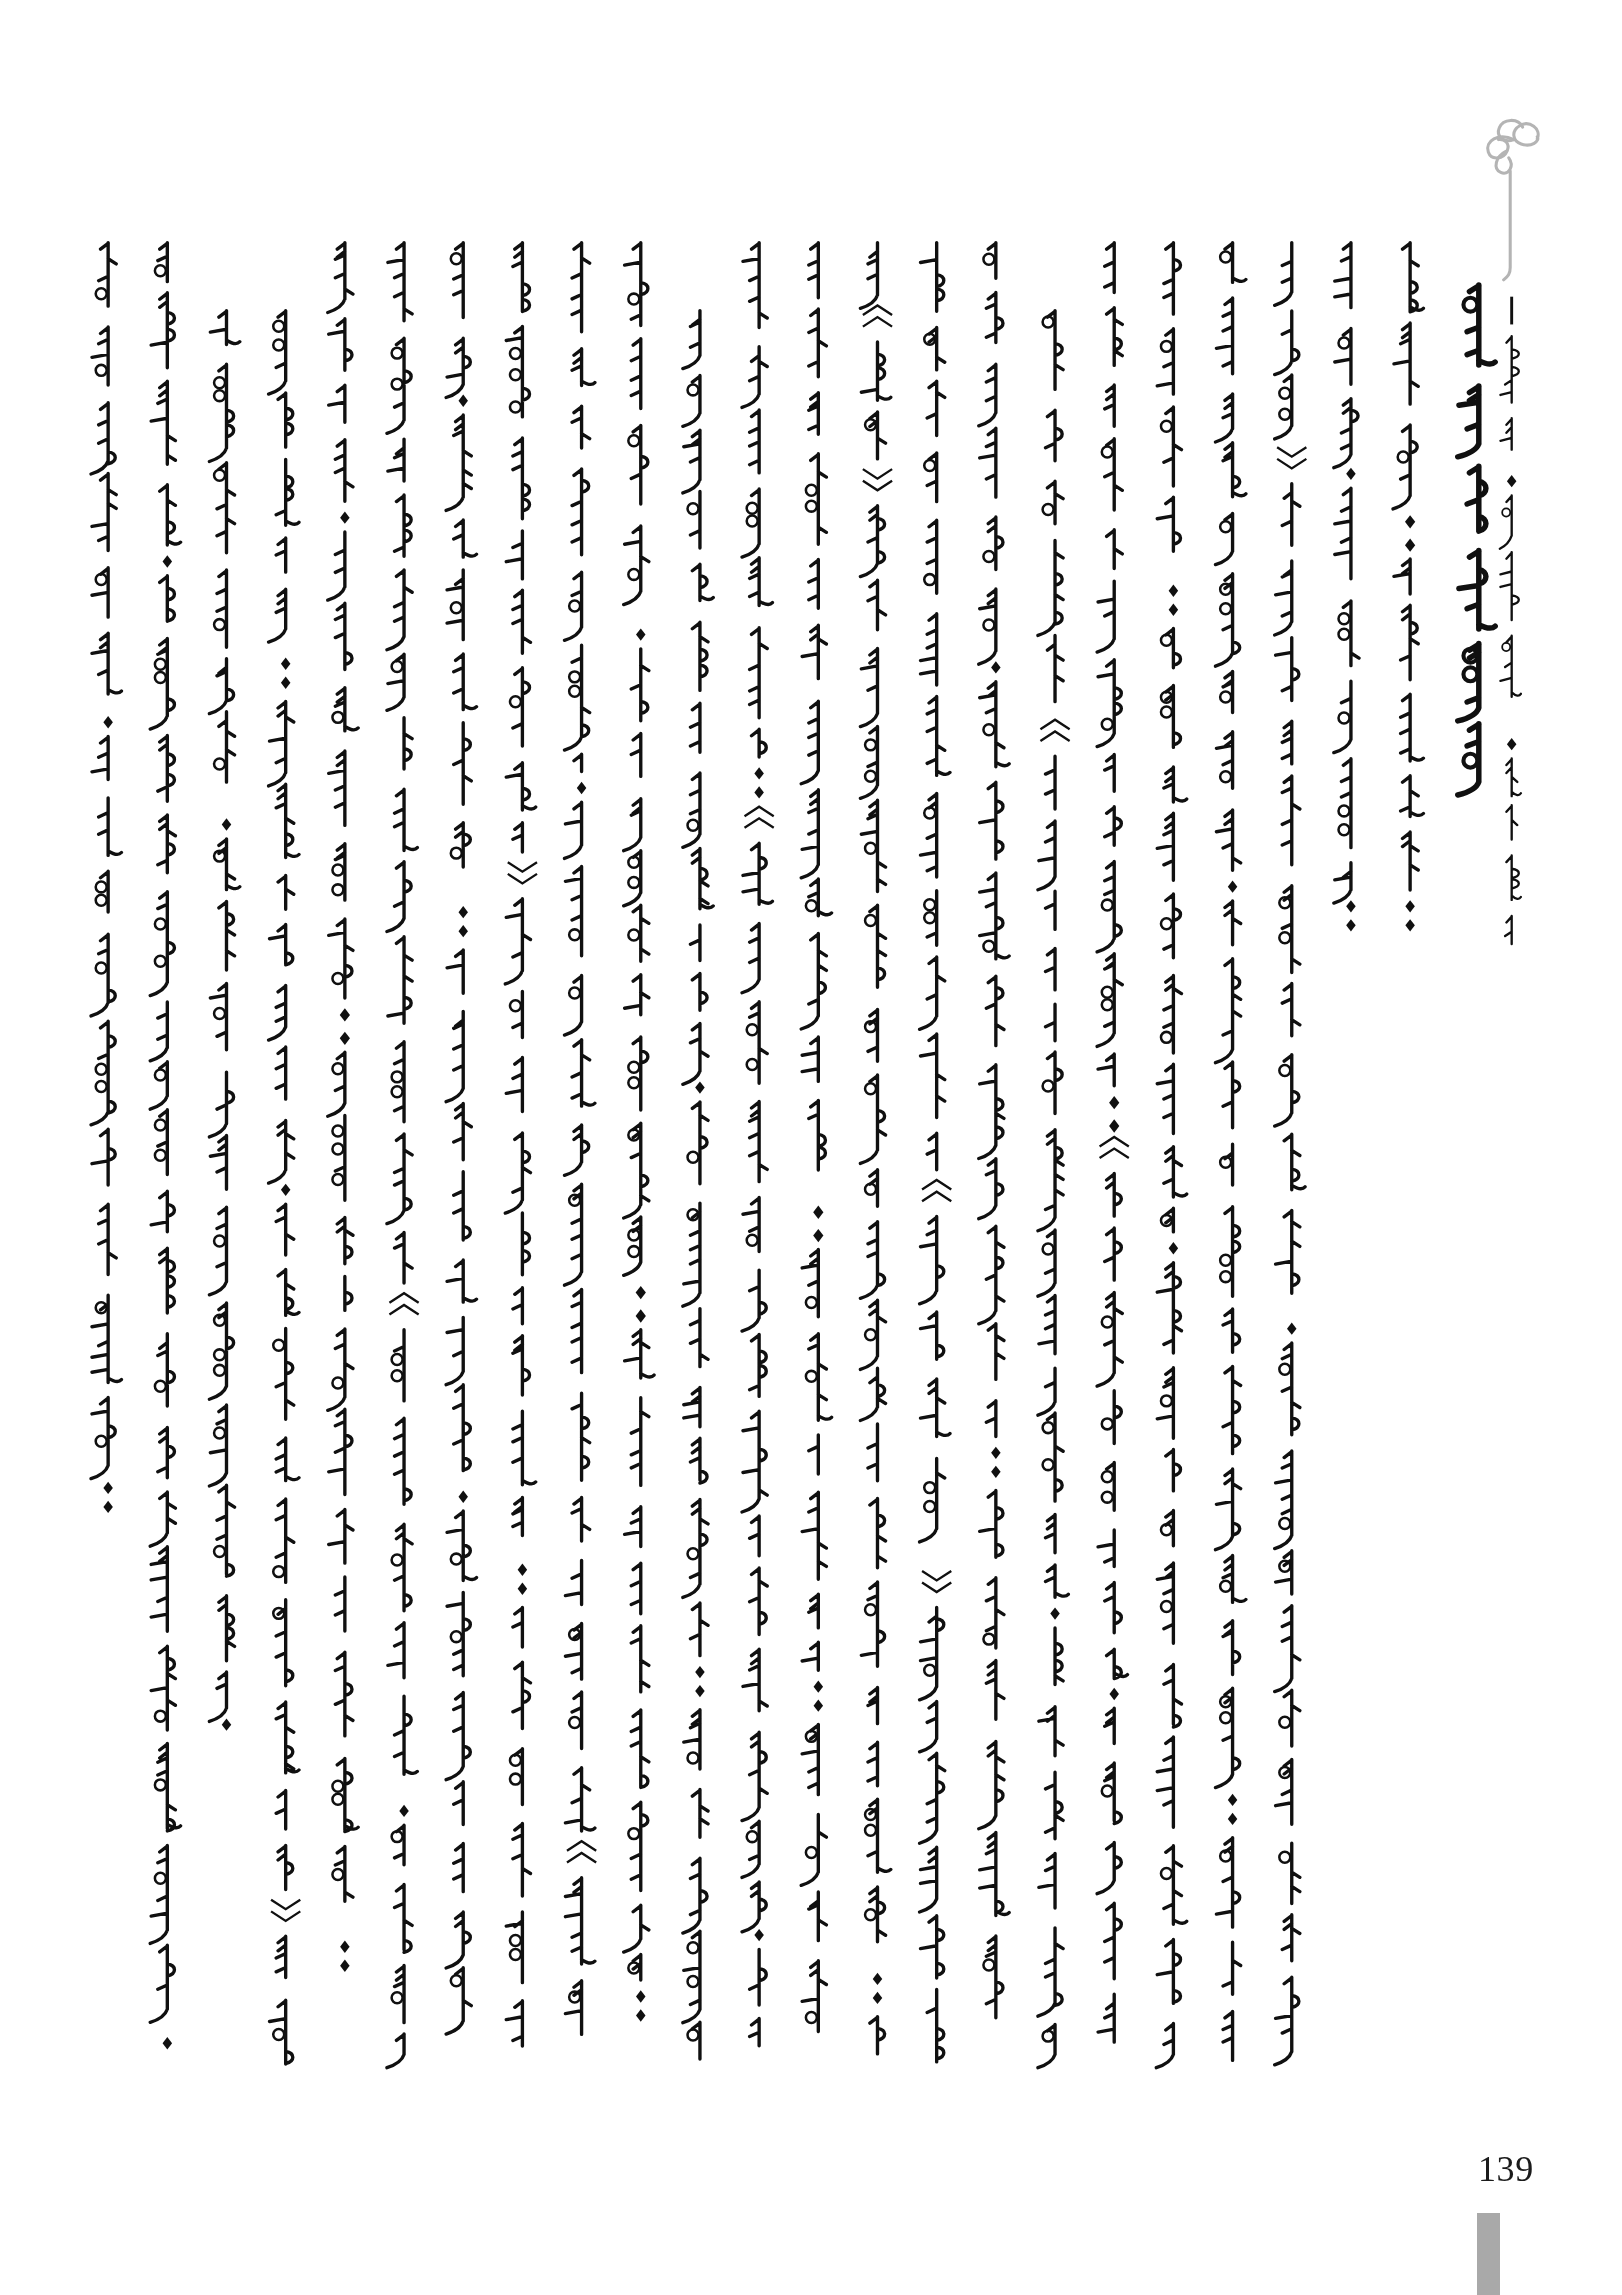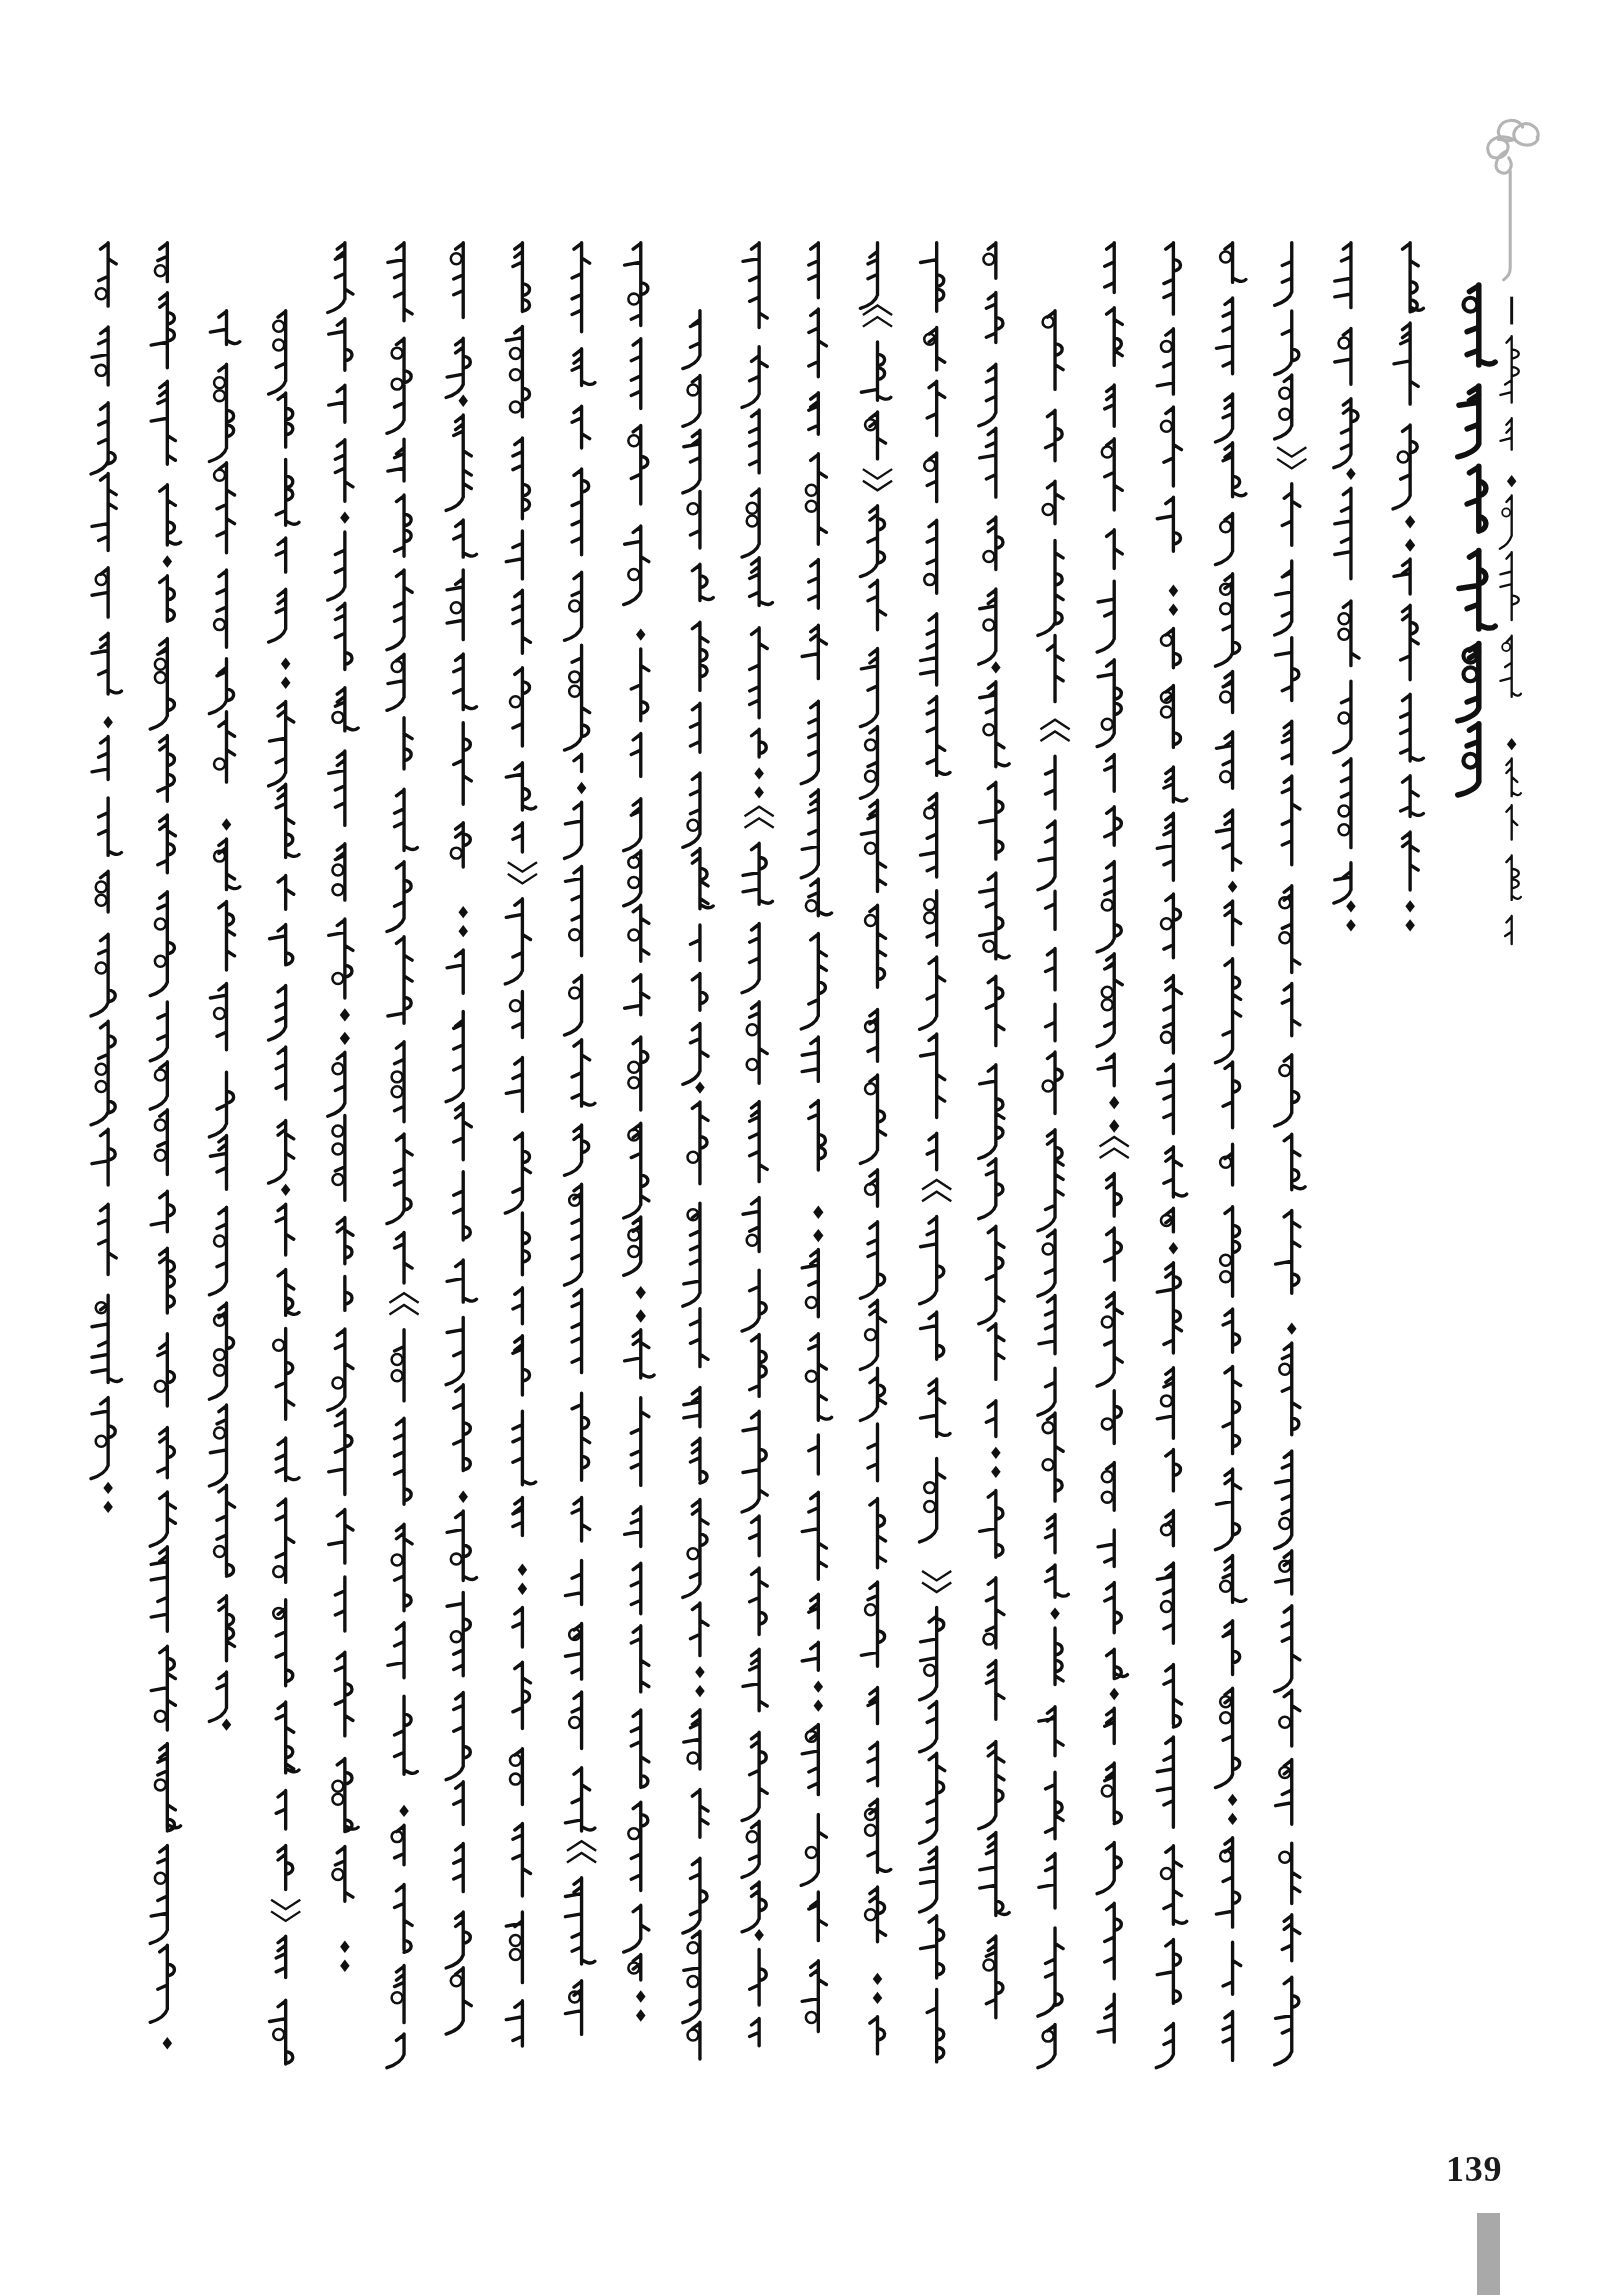--- a/index.html
+++ b/index.html
@@ -12,22 +12,22 @@
     font-family:"Liberation Serif", serif;
   }
   .fax-svg{position:absolute;left:0;top:0;}
   .pagenum{
     position:absolute;
     left:1446px;top:2149px;width:88px;height:42px;
     font-family:"Liberation Serif", serif;
     font-size:36px;line-height:41px;
     letter-spacing:0.7px;
     color:#1b1b1b;
-    text-align:left;
-    font-weight:700;
+    text-align:right;
+    font-weight:400;
   }
   .edgetab{
     position:absolute;
     left:1477px;top:2213px;width:22.7px;height:83px;
   }
 </style>
 </head>
 <body>
 
 <div class="page">

